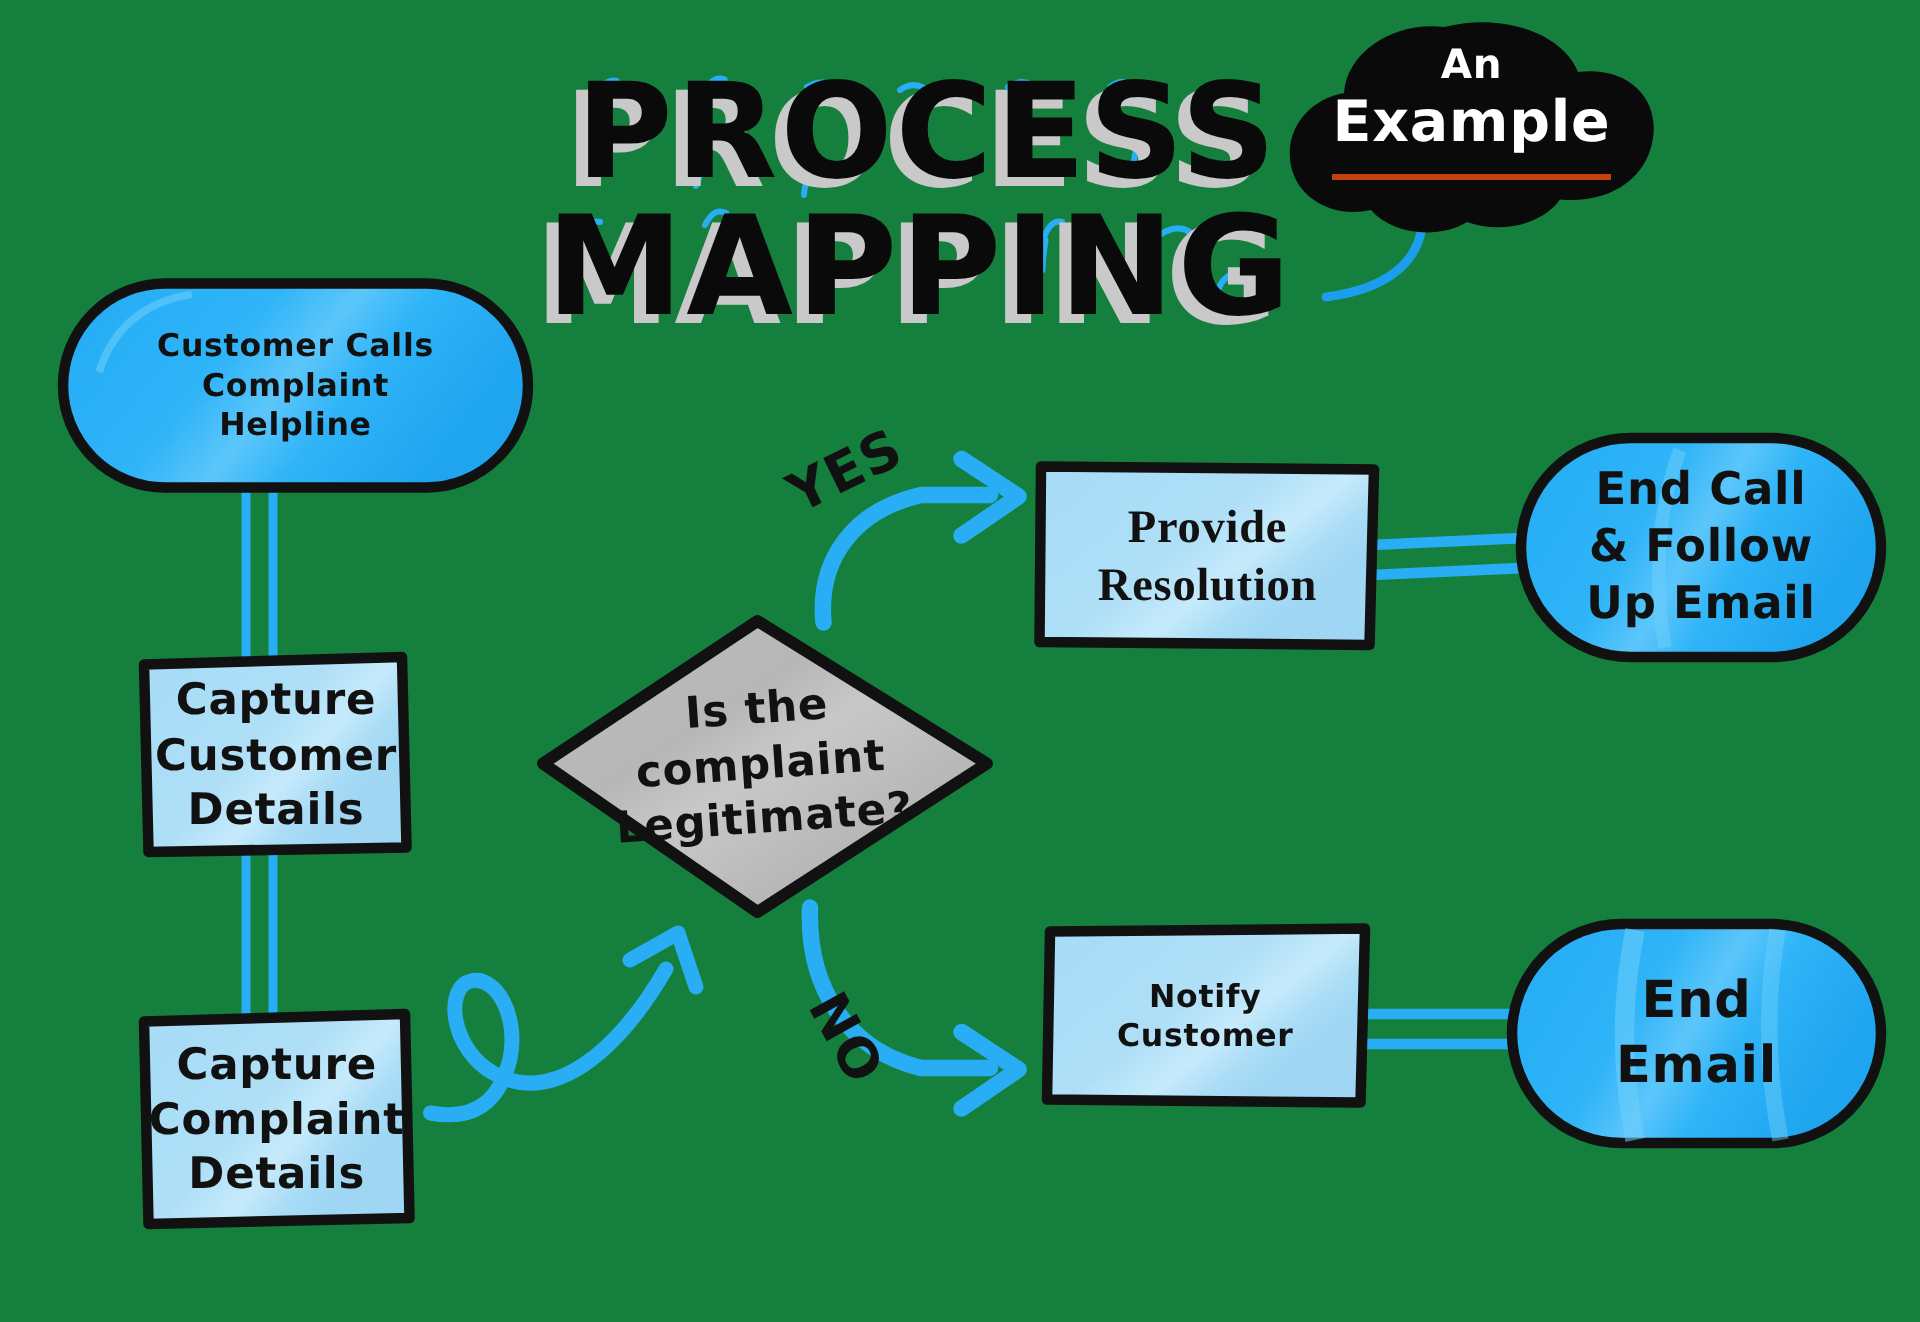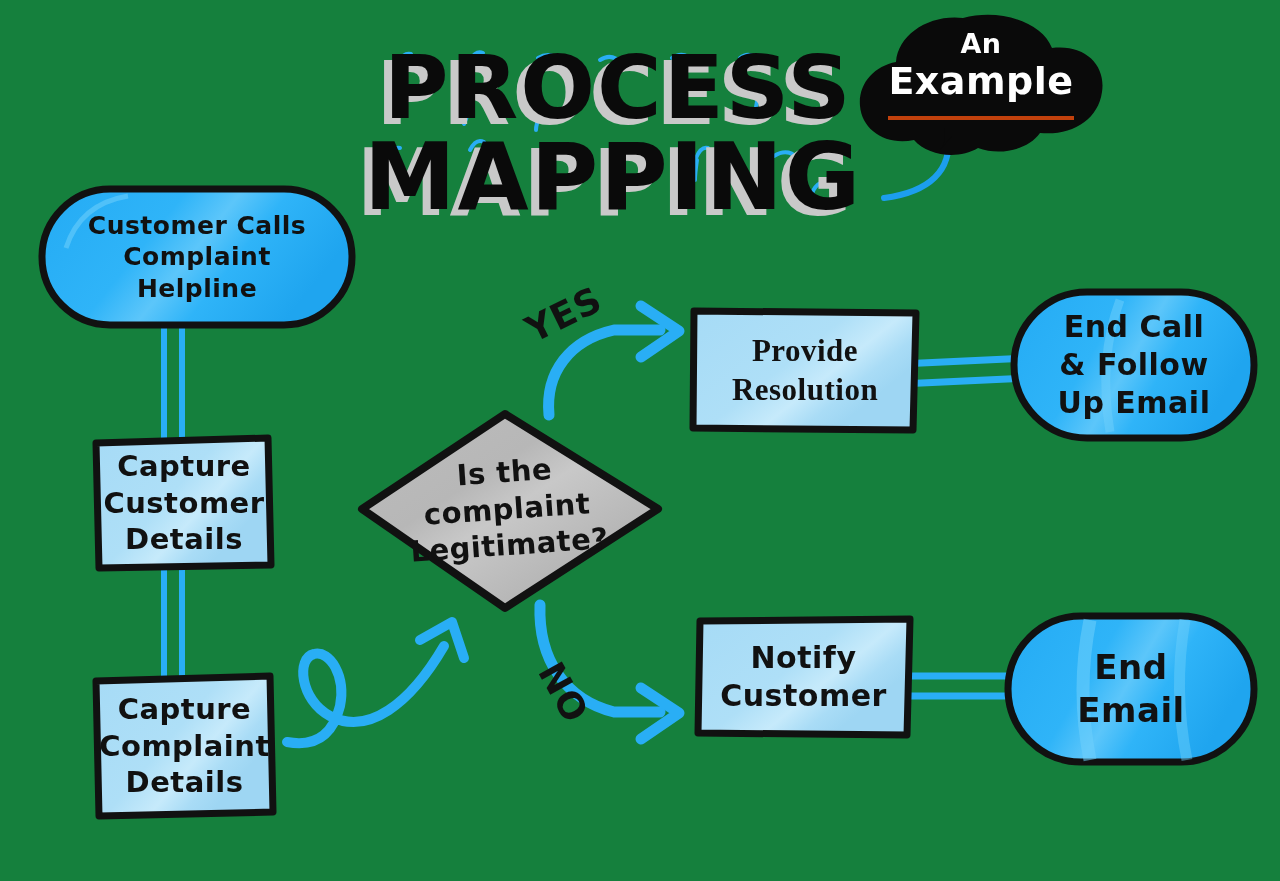--- a/index.html
+++ b/index.html
@@ -280,21 +280,21 @@
     <div class="title-line title-main" id="tl2-main">MAPPING</div>
   </div>
 
   <div id="cloud-callout">
     <div id="cloud-text">
       <span class="ln1">An</span>
       <span class="ln2">Example</span>
     </div>
   </div>
 
-  <div class="node-text" style="left:42px; top:189px; width:310px; height:136px; font-size:25px;">
+  <div class="node-text" style="left:42px; top:189px; width:310px; height:136px; font-size:21px;">
     <span>Customer Calls</span>
     <span>Complaint</span>
     <span>Helpline</span>
   </div>
 
   <div class="node-text" style="left:96px; top:438px; width:176px; height:130px; font-size:29px;">
     <span>Capture</span>
     <span>Customer</span>
     <span>Details</span>
   </div>
@@ -315,21 +315,21 @@
     <span>Provide</span>
     <span>Resolution</span>
   </div>
 
   <div class="node-text" style="left:1014px; top:292px; width:240px; height:146px; font-size:30px;">
     <span>End Call</span>
     <span>&amp; Follow</span>
     <span>Up Email</span>
   </div>
 
-  <div class="node-text" style="left:698px; top:619px; width:211px; height:116px; font-size:30px;">
+  <div class="node-text" style="left:698px; top:619px; width:211px; height:116px; font-size:21px;">
     <span>Notify</span>
     <span>Customer</span>
   </div>
 
   <div class="node-text" style="left:1008px; top:616px; width:246px; height:146px; font-size:34px;">
     <span>End</span>
     <span>Email</span>
   </div>
 
   <div class="branch-label" id="label-yes">YES</div>

